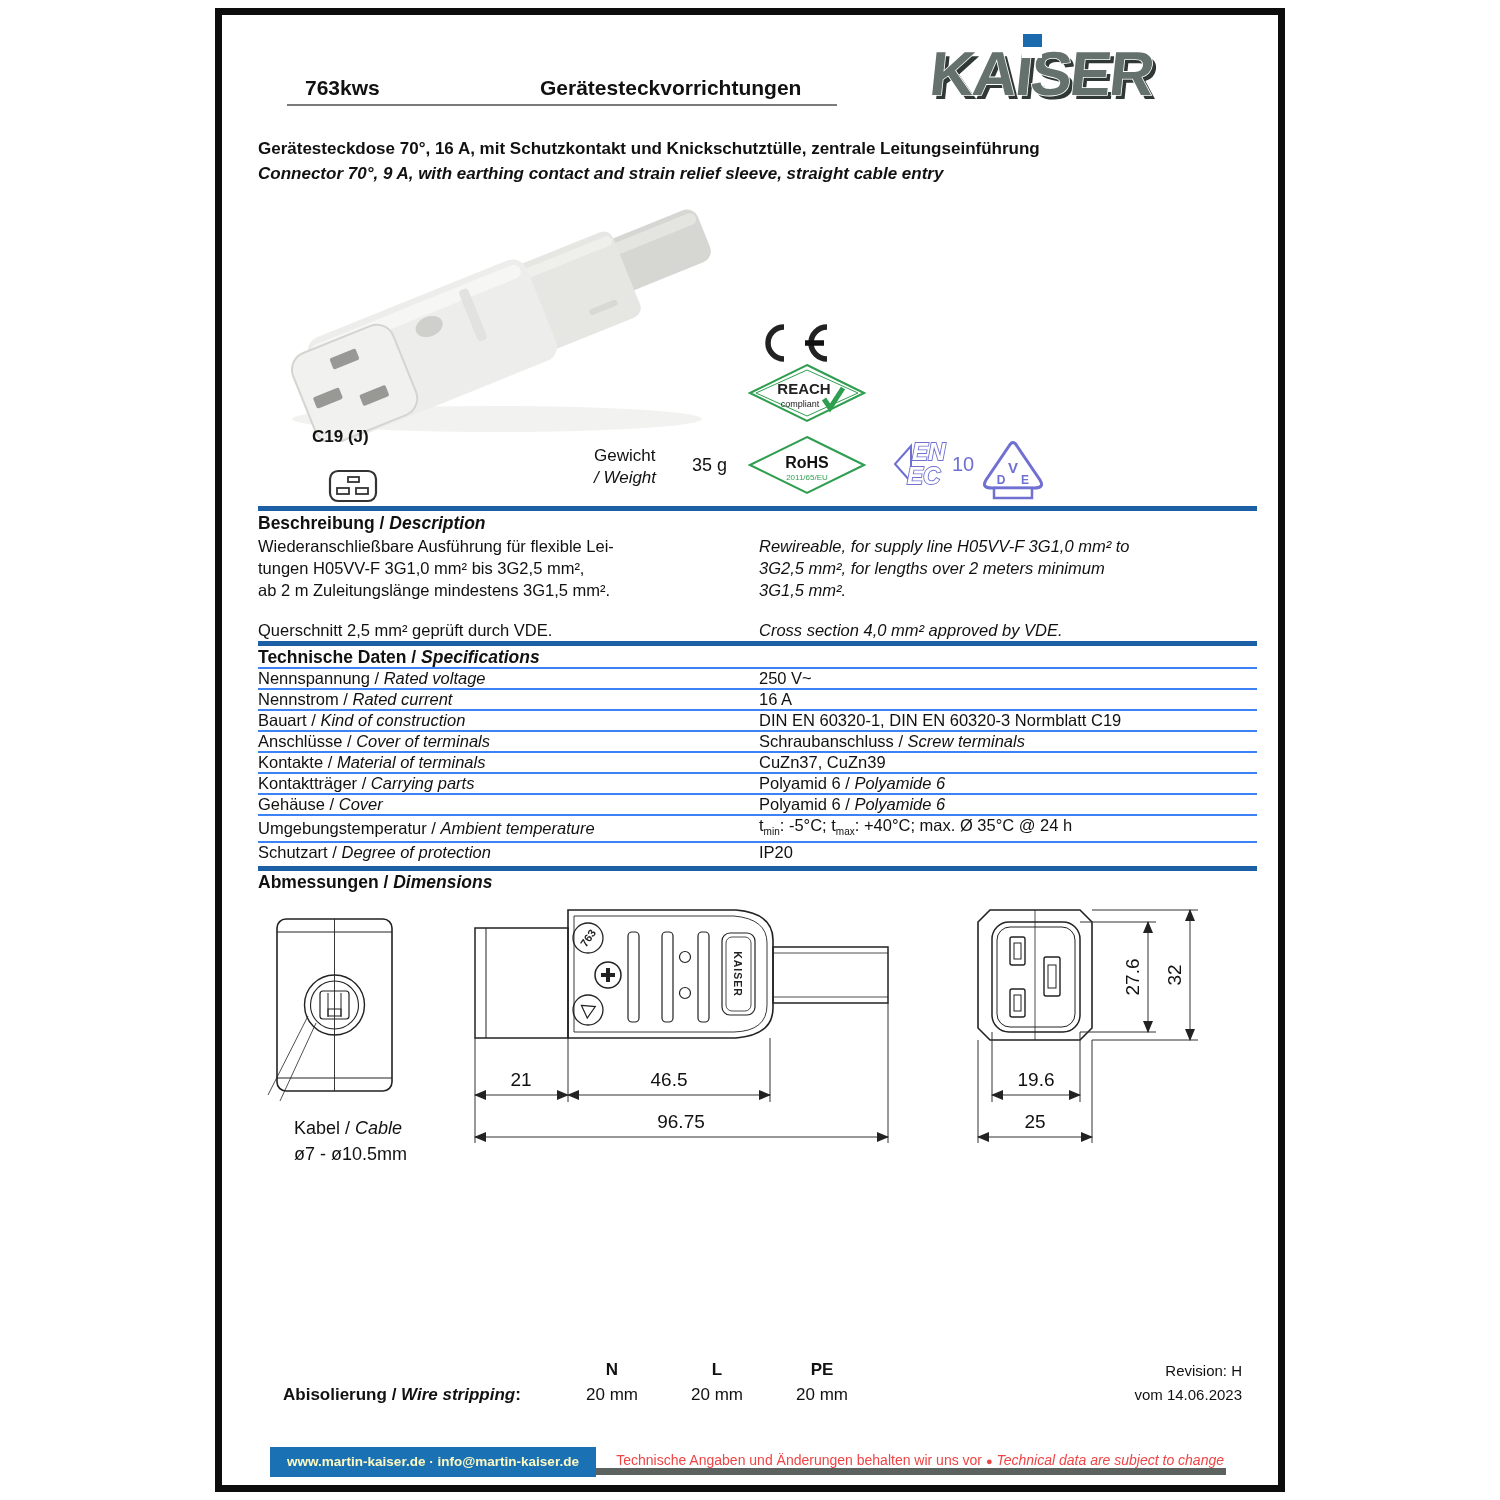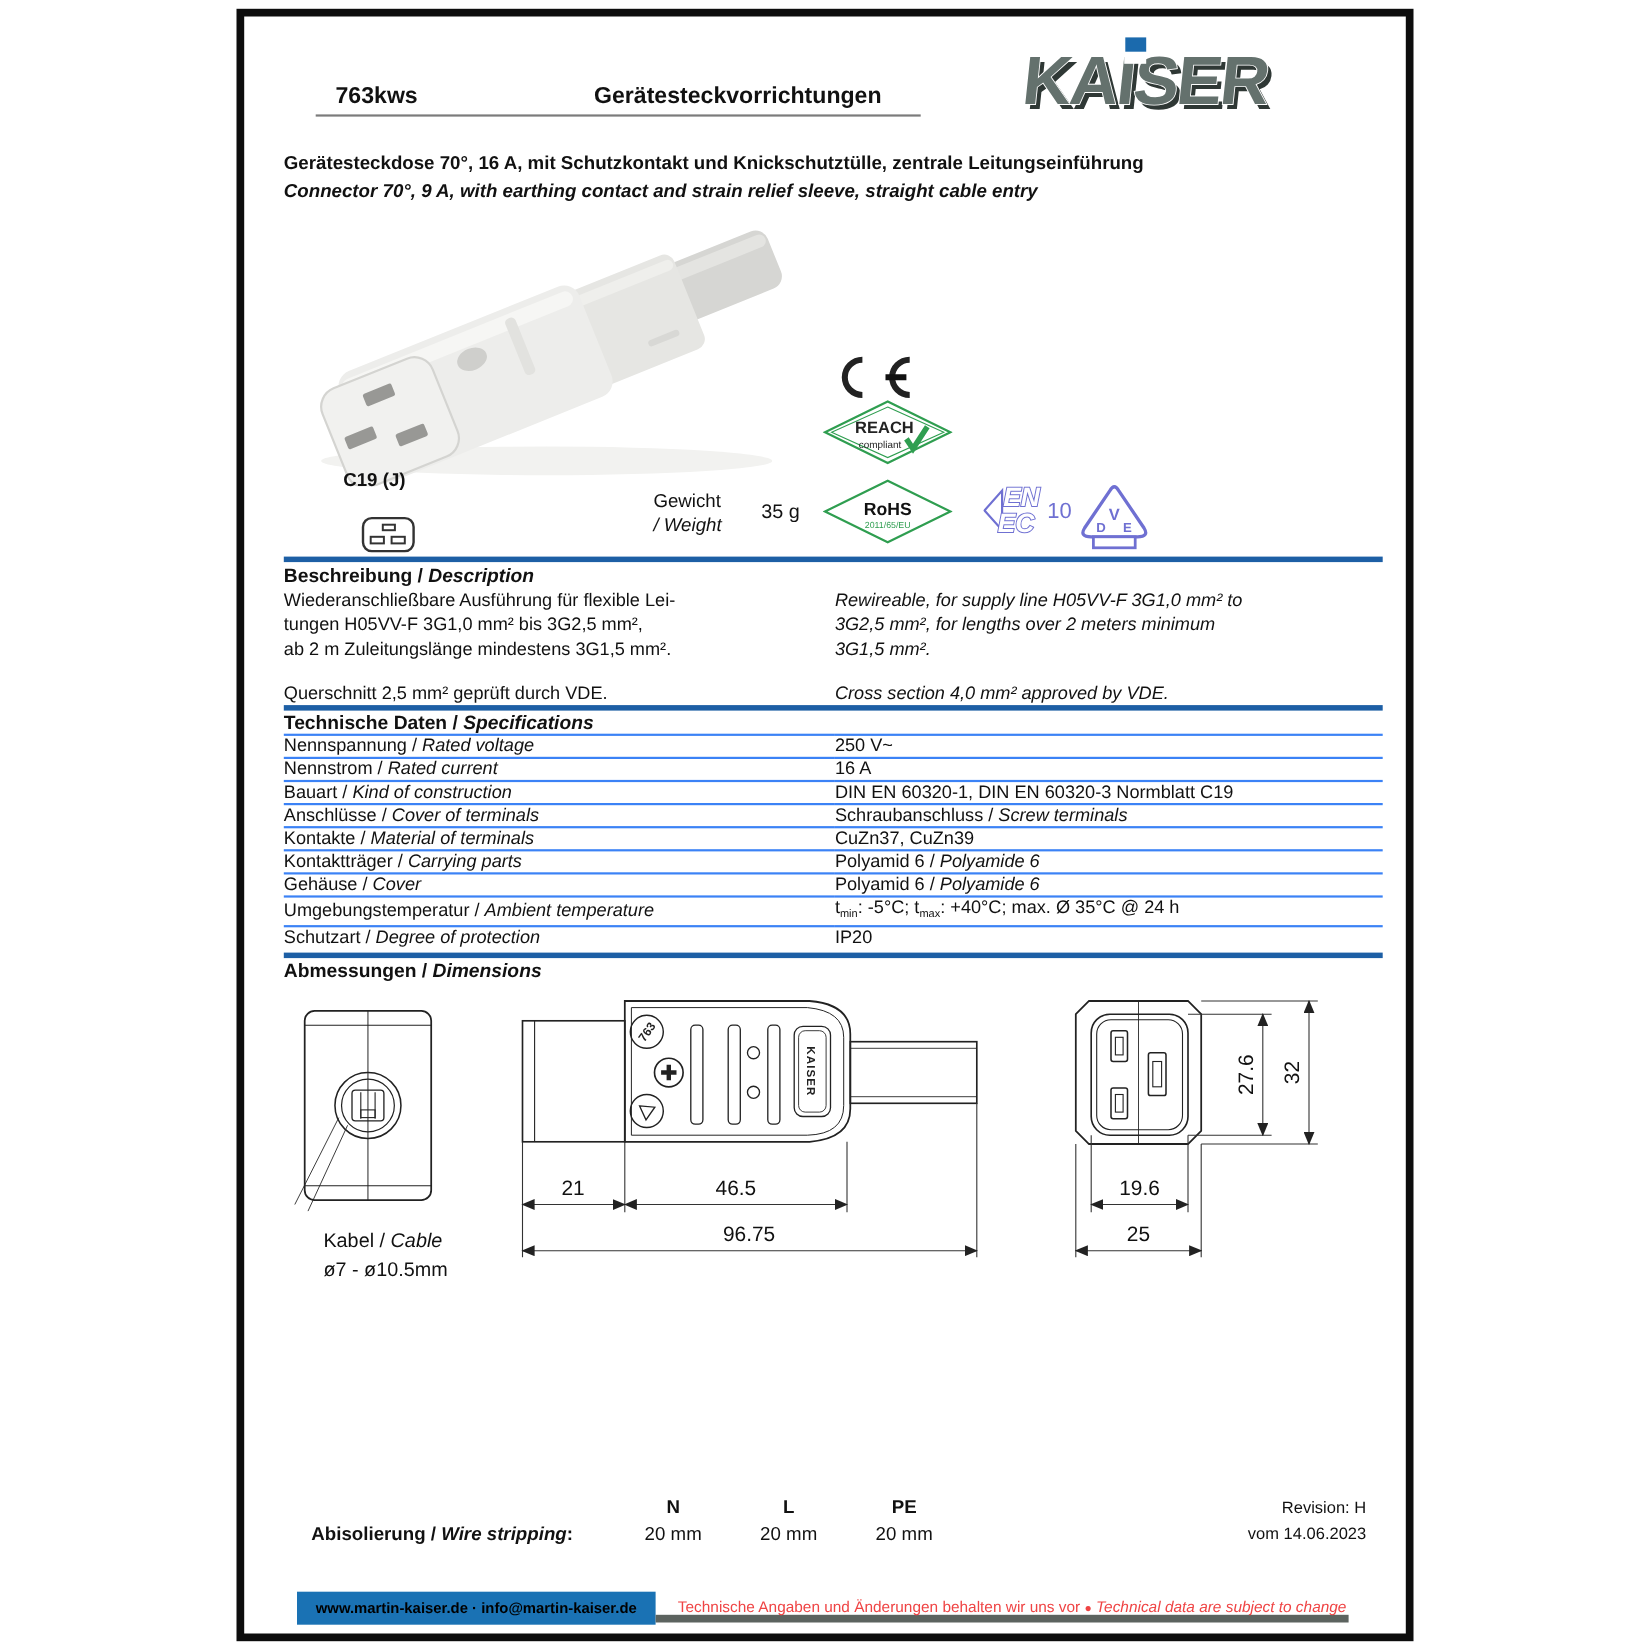--- a/index.html
+++ b/index.html
@@ -14,21 +14,21 @@
   .h-sec{position:absolute;left:36px;font-size:17.5px;font-weight:bold;}
   .underline-gray{position:absolute;height:2px;background:#7b7b7b;}
   .desc{line-height:22px;font-size:16.5px;}
   table.specs{position:absolute;left:36px;top:652px;width:999px;
       border-collapse:collapse;table-layout:fixed;font-size:16.5px;}
   table.specs td{border-top:2px solid #3b82f6;height:19px;line-height:19px;
       padding:0;vertical-align:middle;white-space:nowrap;}
   table.specs td.lab{width:501px;}
   .sub{font-size:10px;vertical-align:-4px;}
   .footer-blue{position:absolute;left:48px;top:1432px;width:326px;height:30px;
-      background:#1a72b4;color:#000000;font-size:13.5px;font-weight:bold;
+      background:#1a72b4;color:#fef9c3;font-size:13.5px;font-weight:bold;
       text-align:center;line-height:30px;}
   .notice{position:absolute;left:386px;top:1432px;width:616px;height:30px;
       line-height:26px;text-align:right;font-size:14px;color:#ef4444;}
   .graybar{position:absolute;left:374px;top:1453px;width:630px;height:7px;background:#5c635f;}
   svg text{font-family:"Liberation Sans", sans-serif;}
   .dimtxt{font-size:19px;fill:#111;}
   .drawline{stroke:#222;fill:none;}
 </style>
 </head>
 <body>

